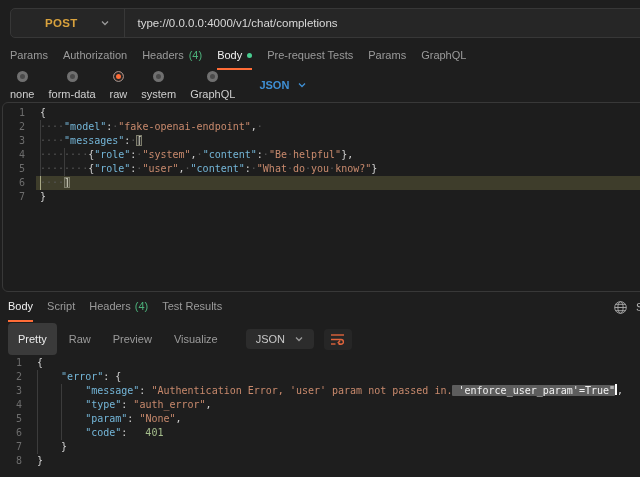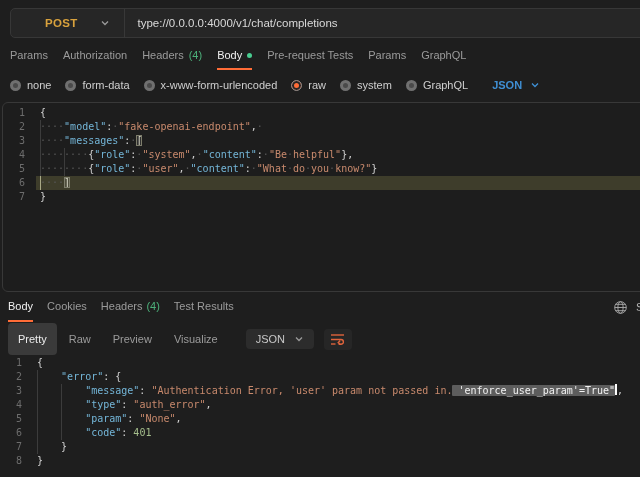--- a/index.html
+++ b/index.html
@@ -20,41 +20,41 @@
   .url-divider { width:1px; height:29px; background:#383838; }
   .url-text { padding-left:13px; font-size:11.5px; color:#d9d9d9; }
   
   .req-tabs { display:flex; align-items:stretch; height:26px; padding-left:10px; gap:15px; font-size:11px; }
   .rtab { display:flex; align-items:center; gap:5px; color:#9b9b9b; cursor:pointer; border-bottom:2px solid transparent; padding-bottom:2px; }
   .rtab.active { color:#f0f0f0; border-bottom-color:var(--accent-orange); }
   .count-green { color:var(--count-green); }
   .green-dot { width:5px; height:5px; border-radius:50%; background:#49cc90; display:inline-block; }
   
   .radio-row { display:flex; align-items:center; height:30px; padding-left:10px; gap:14px; font-size:11px; color:#cfcfcf; }
-  .radio-opt { display:flex; align-items:center; gap:6px; cursor:pointer; }
+  .radio-opt { display:flex; align-items:center; gap:6px; cursor:pointer;flex-direction:column; }
   .radio-circle { width:11px; height:11px; border-radius:50%; background:#4a4a4a; border:3px solid #707070; }
   .radio-opt.selected .radio-circle { background:var(--accent-orange); border:1px solid #8a8a8a; box-shadow: inset 0 0 0 2px #262626; }
   .lang-select { display:flex; align-items:center; gap:8px; margin-left:10px; color:var(--link-blue); font-weight:700; font-size:11px; cursor:pointer; }
   
   .editor { font-family:"DejaVu Sans Mono", monospace; font-size:10px; }
   .req-editor-panel {
     margin-left:2px; margin-right:-6px; height:190px; margin-top:2px;
     border:1px solid #383838; border-radius:6px; padding-top:3px; overflow:hidden; background:#1d1d1d;
   }
   .code-line { display:flex; height:14px; line-height:14px; position:relative; }
   .code-line.active { background:linear-gradient(to right, transparent 33px, var(--active-line-olive) 33px); }
   .line-num { flex:none; width:22px; text-align:right; margin-right:15px; color:#6d6d6d; font-size:10px; }
   .code-text { position:relative; white-space:pre; }
   .code-text span { white-space:pre; }
   .indent-guide { position:absolute; top:0; bottom:0; width:1px; background:#3c3c3c; }
   .indent-guide.bright { background:#a9a985; }
   .tk-pun { color:#d0d0d0; }
   .tk-key { color:var(--key-blue); }
   .tk-str { color:var(--string-salmon); }
-  .tk-num { color:var(--number-green); }
+  .tk-num { color:var(--number-green);margin-left:12px; }
   .tk-ws  { color:#575757; }
   .tk-sp  { color:#d0d0d0; }
   .tk-brk { color:#d8d8c8; outline:1px solid #7d7d6b; outline-offset:-1px; background:rgba(255,255,255,0.08); }
   .tk-sel { background:var(--selection-gray); color:#f2f2f2; border-radius:1px; }
   .tk-caret { display:inline-block; width:2px; height:11px; background:#fdfdfd; vertical-align:-1px; }
   
   .resp-tabs { position:relative; display:flex; align-items:stretch; height:30px; padding-left:8px; gap:14px; font-size:11px; }
   .resp-tab { display:flex; align-items:center; color:#9b9b9b; gap:4px; cursor:pointer; border-bottom:2px solid transparent; padding:4px 0; }
   .resp-tab.active { color:#f0f0f0; border-bottom-color:var(--accent-orange); }
   .resp-right { position:absolute; right:0; top:0; height:30px; display:flex; align-items:center; gap:8px; }
@@ -115,24 +115,20 @@
 
   <div class="radio-row">
     <div class="radio-opt">
         <span class="radio-circle"></span>
         <span>none</span>
       </div>
     <div class="radio-opt">
         <span class="radio-circle"></span>
         <span>form-data</span>
       </div>
-    <div class="radio-opt">
-        <span class="radio-circle"></span>
-        <span>x-www-form-urlencoded</span>
-      </div>
     <div class="radio-opt selected">
         <span class="radio-circle"></span>
         <span>raw</span>
       </div>
     <div class="radio-opt">
         <span class="radio-circle"></span>
         <span>system</span>
       </div>
     <div class="radio-opt">
         <span class="radio-circle"></span>
@@ -177,21 +173,21 @@
         <span class="line-num">7</span>
         <span class="code-text"><span class="tk-pun">}</span></span>
       </div>
     </div>
 
   <div class="resp-tabs">
     <div class="resp-tab active">
         <span>Body</span>
       </div>
     <div class="resp-tab">
-        <span>Cookies</span>
+        <span>Script</span>
       </div>
     <div class="resp-tab">
         <span>Headers</span>
         <span class="count-green">(4)</span>
       </div>
     <div class="resp-tab">
         <span>Test Results</span>
       </div>
     <div class="resp-right">
       <div class="globe-btn">

